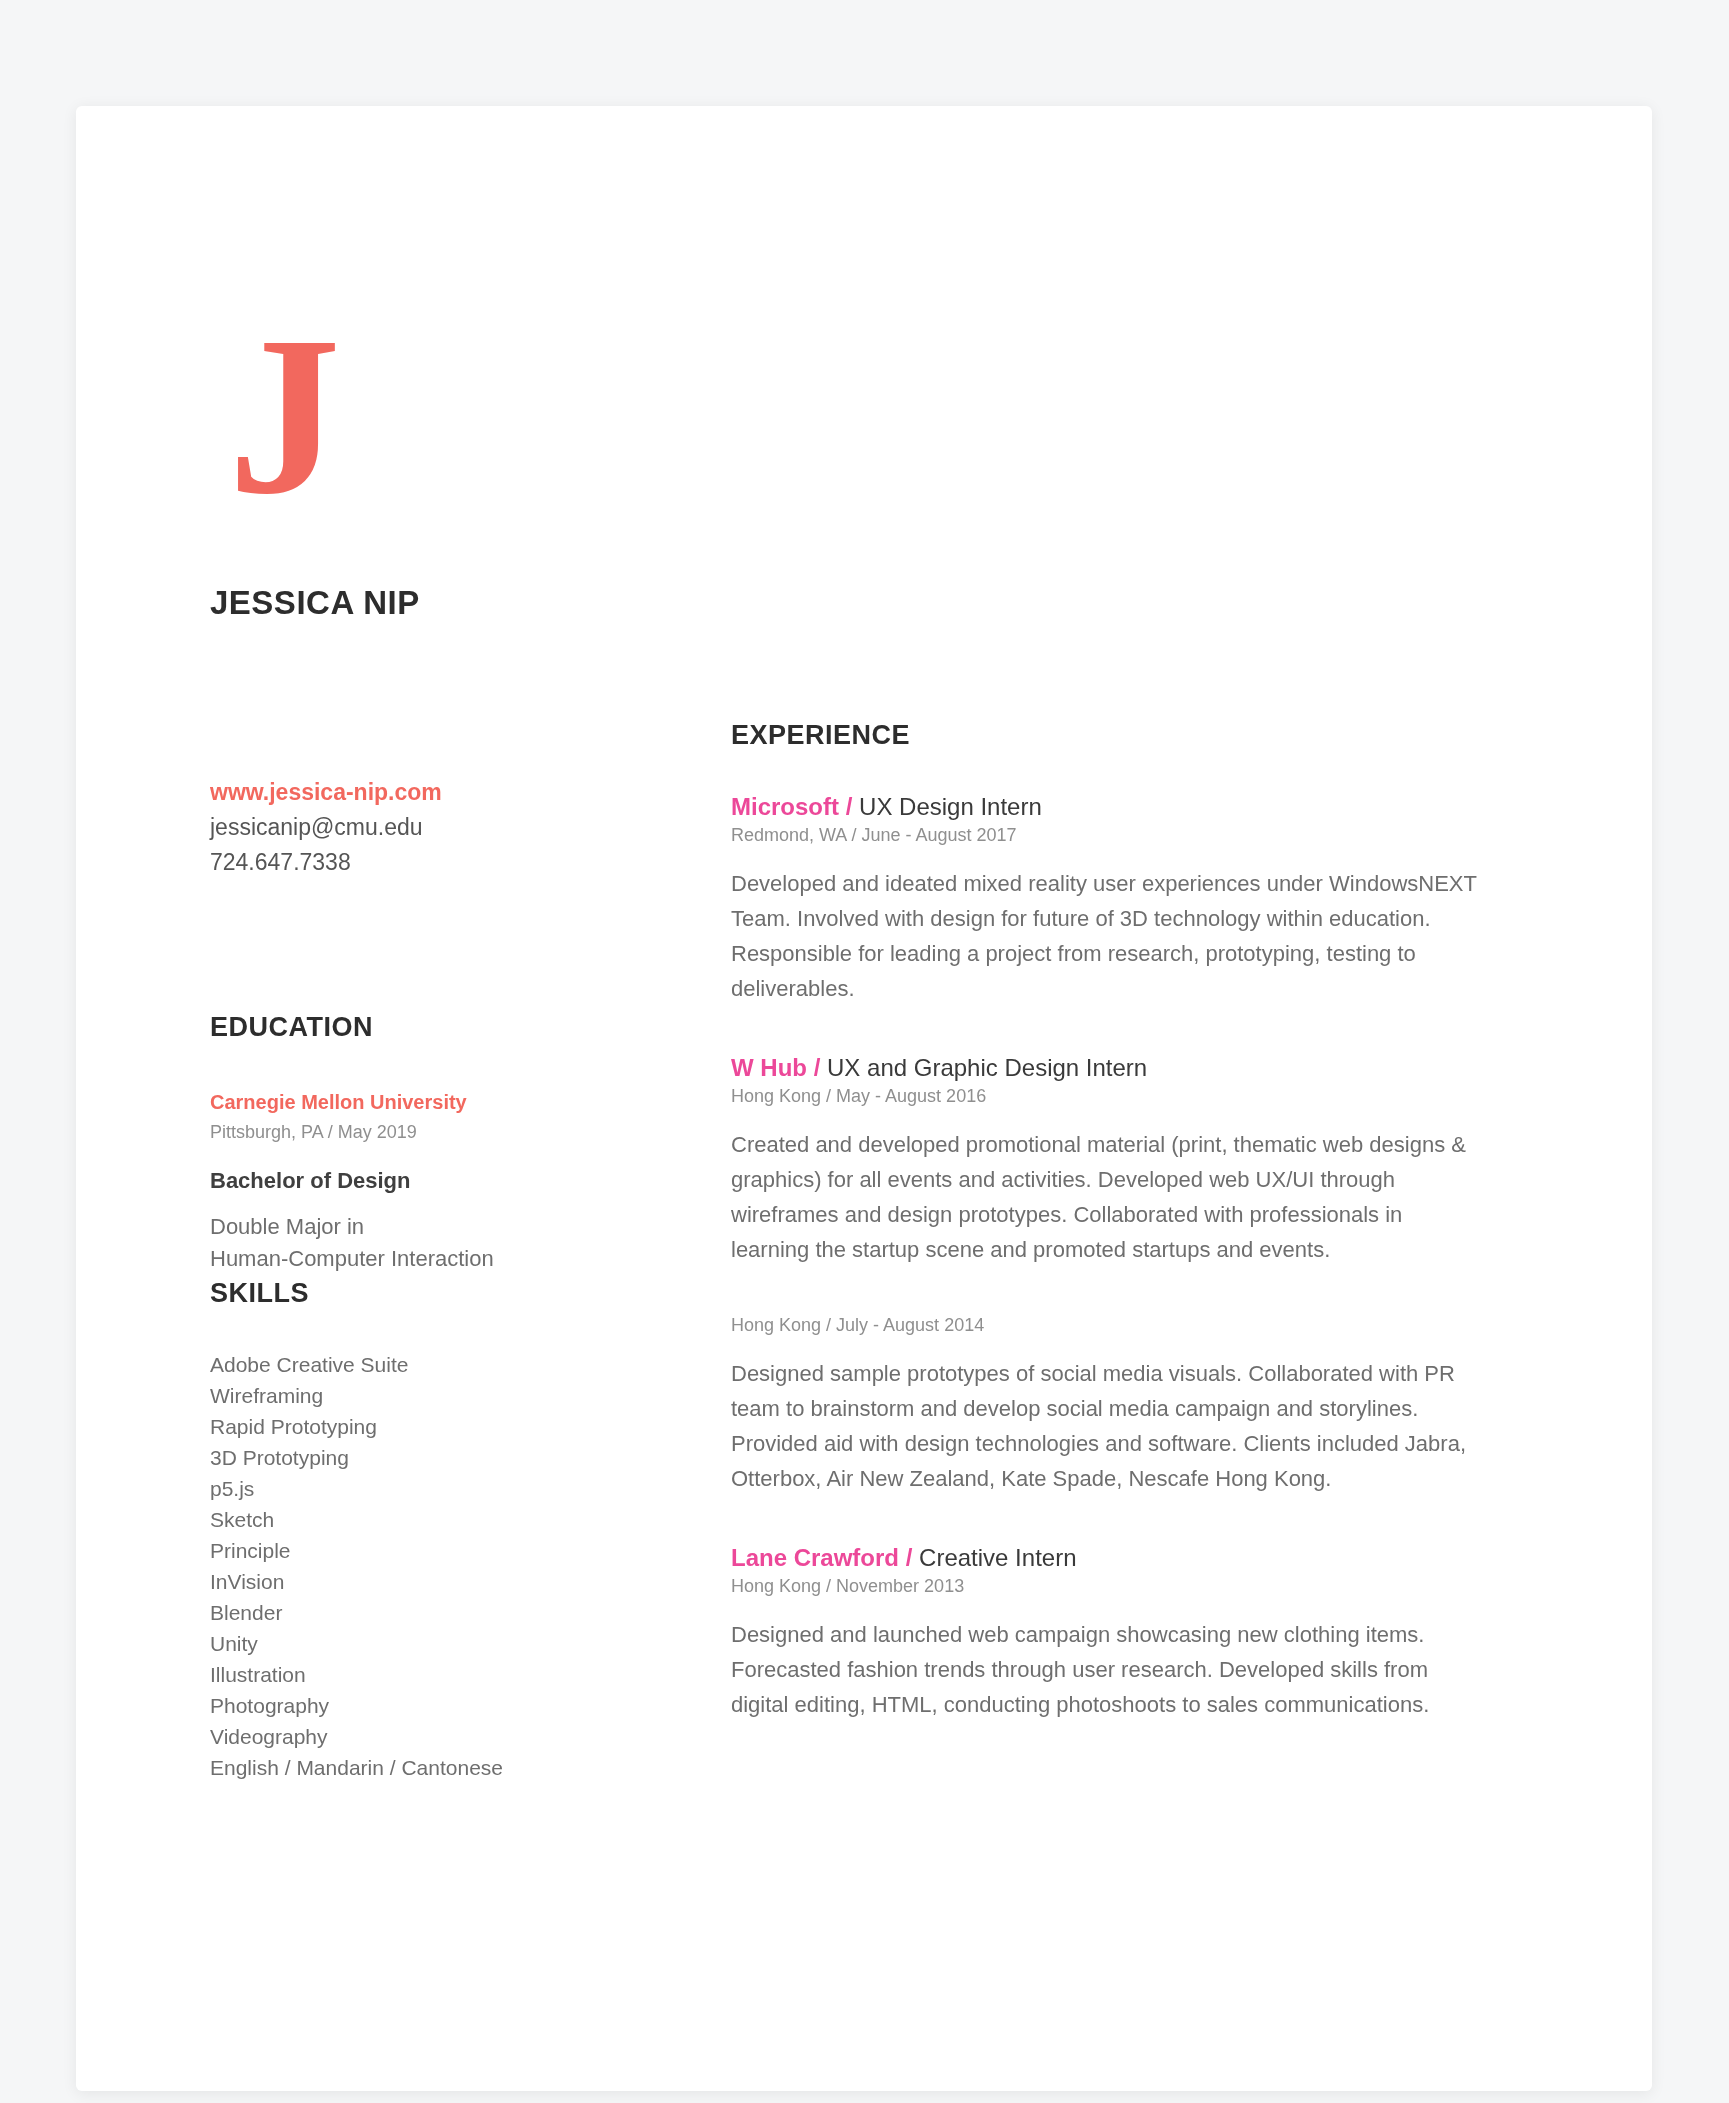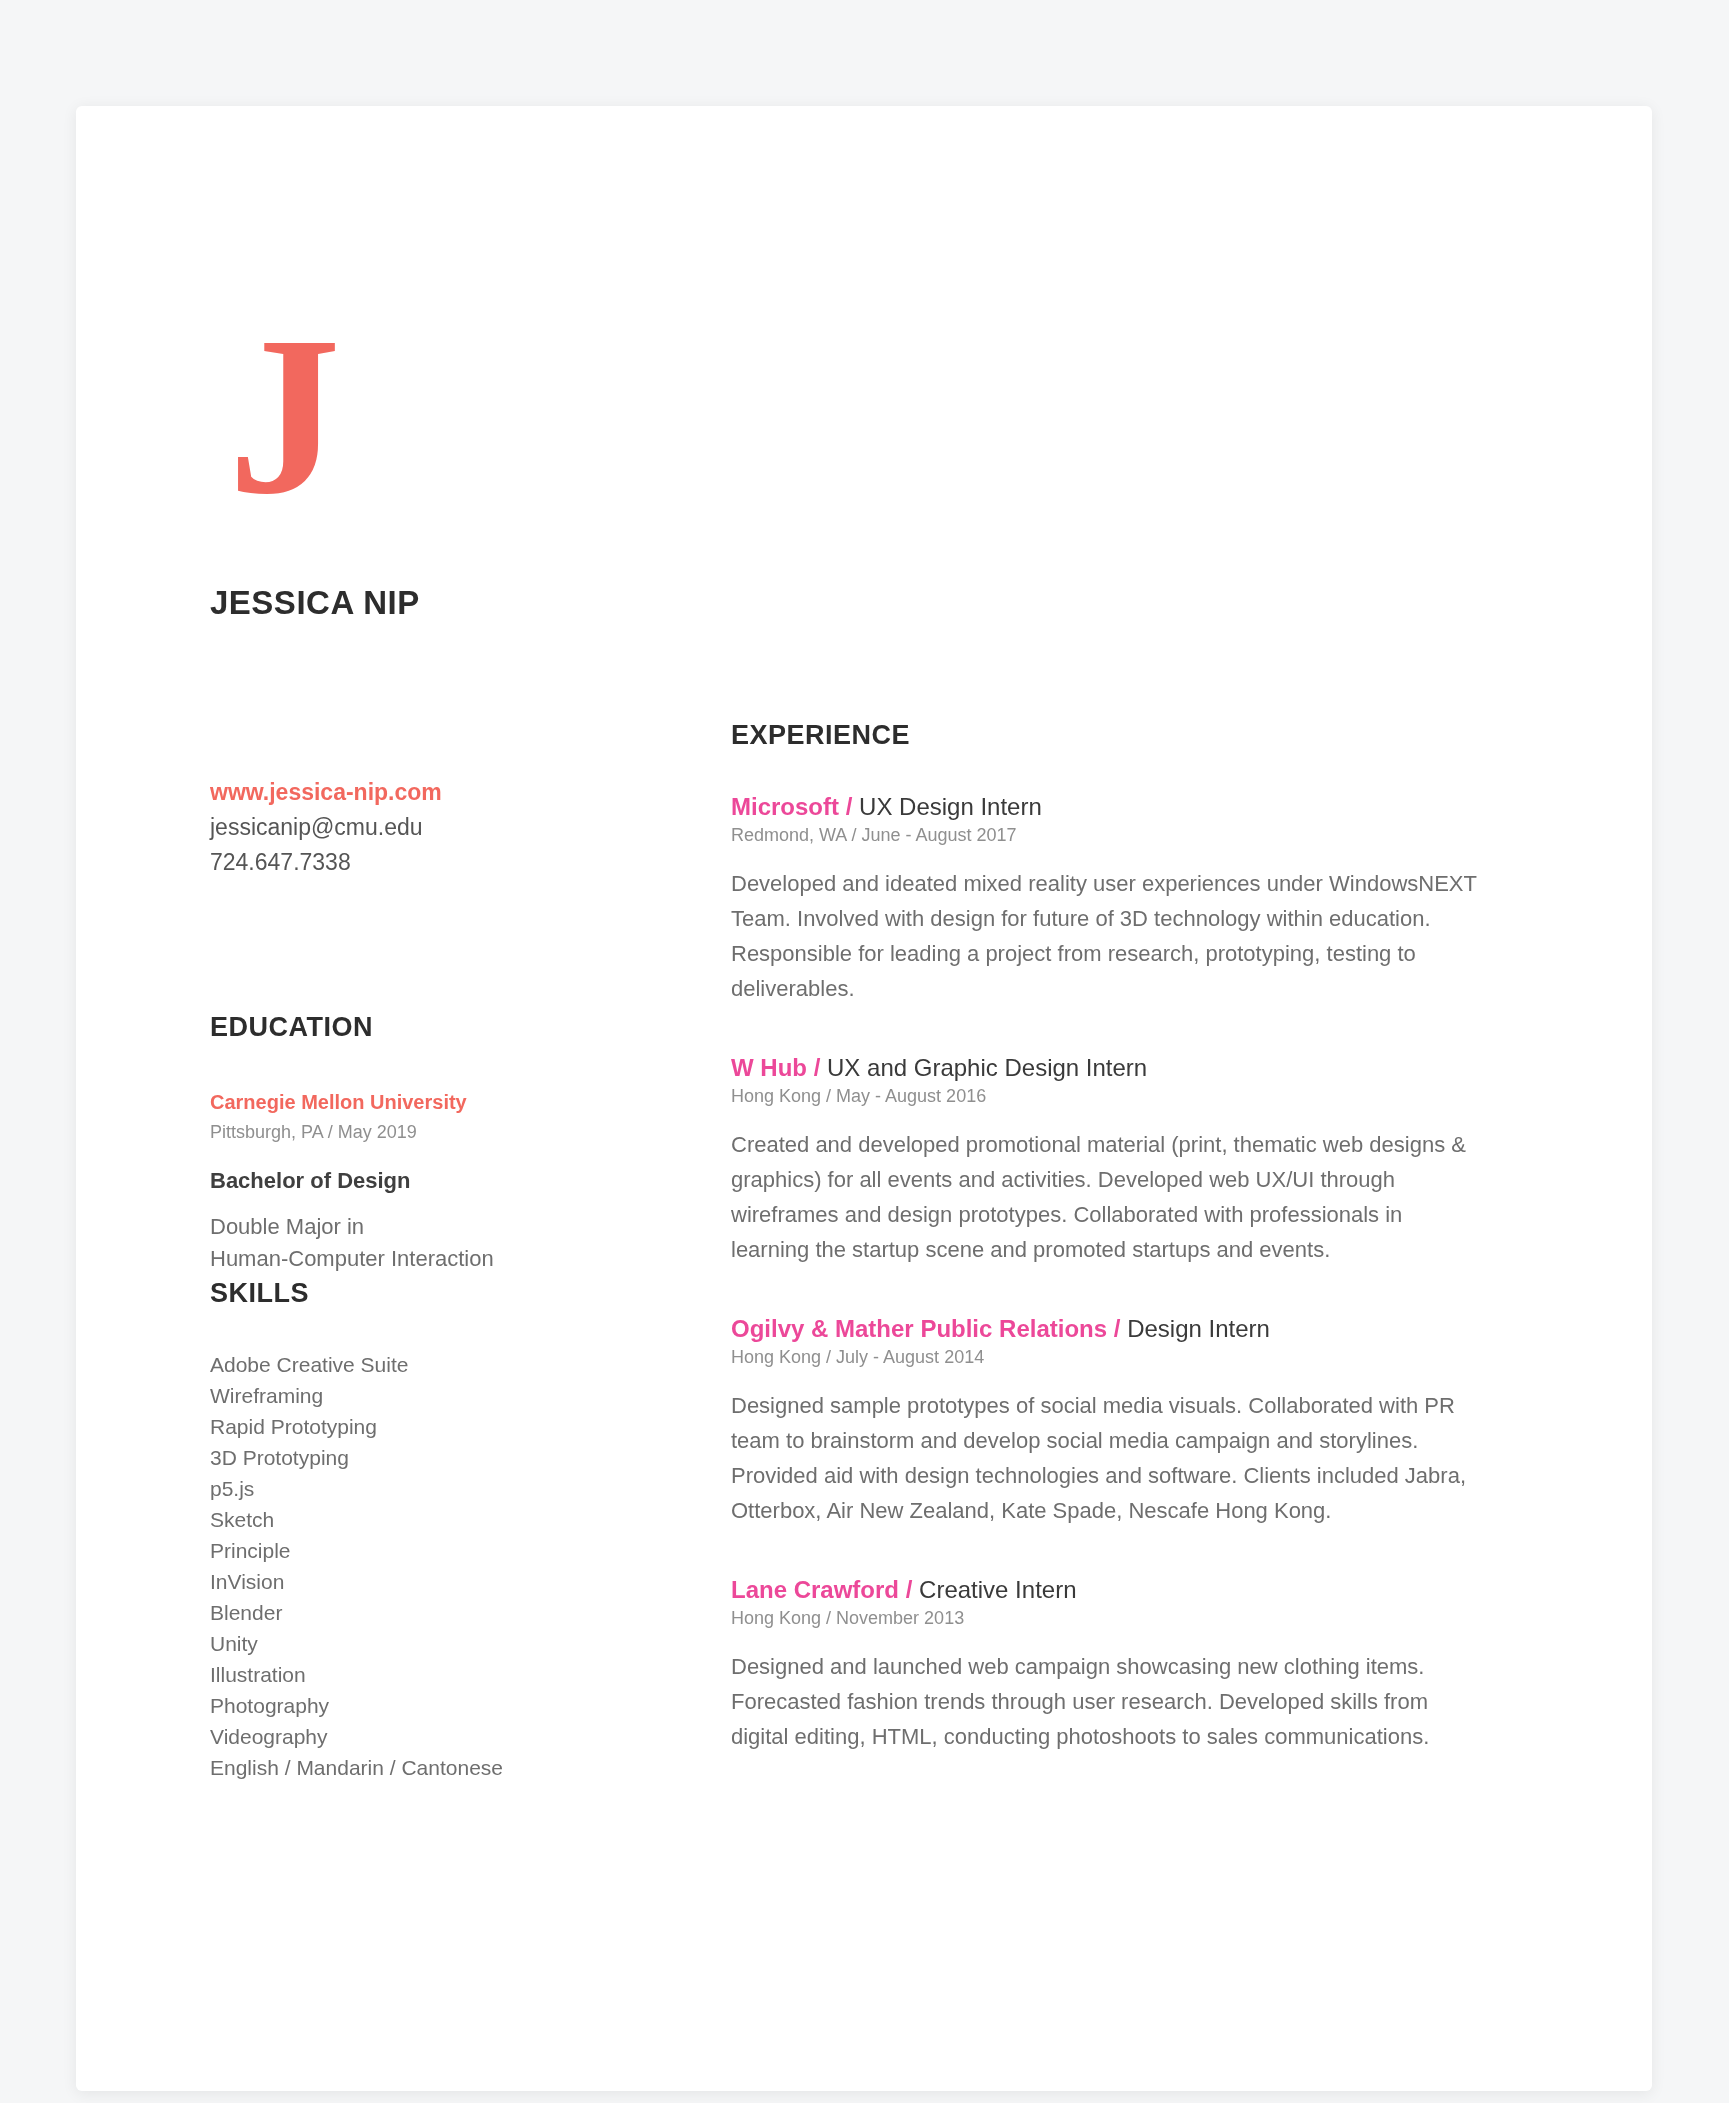--- a/index.html
+++ b/index.html
@@ -202,23 +202,20 @@
 
     <div class="job">
       <div class="job-title">
         <span class="company">W Hub</span><span class="slash">/</span><span class="role">UX and Graphic Design Intern</span>
       </div>
       <div class="job-meta">Hong Kong / May - August 2016</div>
       <div class="job-desc">Created and developed promotional material (print, thematic web designs &amp; graphics) for all events and activities. Developed web UX/UI through wireframes and design prototypes. Collaborated with professionals in learning the startup scene and promoted startups and events.</div>
     </div>
 
     <div class="job">
-      <div class="job-title">
-        <span class="company">Ogilvy &amp; Mather Public Relations</span><span class="slash">/</span><span class="role">Design Intern</span>
-      </div>
       <div class="job-meta">Hong Kong / July - August 2014</div>
       <div class="job-desc">Designed sample prototypes of social media visuals. Collaborated with PR team to brainstorm and develop social media campaign and storylines. Provided aid with design technologies and software. Clients included Jabra, Otterbox, Air New Zealand, Kate Spade, Nescafe Hong Kong.</div>
     </div>
 
     <div class="job">
       <div class="job-title">
         <span class="company">Lane Crawford</span><span class="slash">/</span><span class="role">Creative Intern</span>
       </div>
       <div class="job-meta">Hong Kong / November 2013</div>
       <div class="job-desc">Designed and launched web campaign showcasing new clothing items. Forecasted fashion trends through user research. Developed skills from digital editing, HTML, conducting photoshoots to sales communications.</div>

